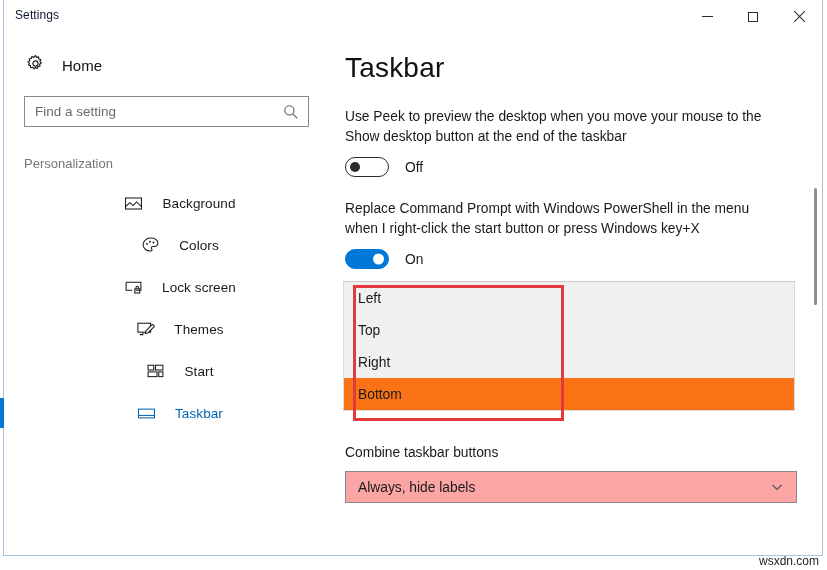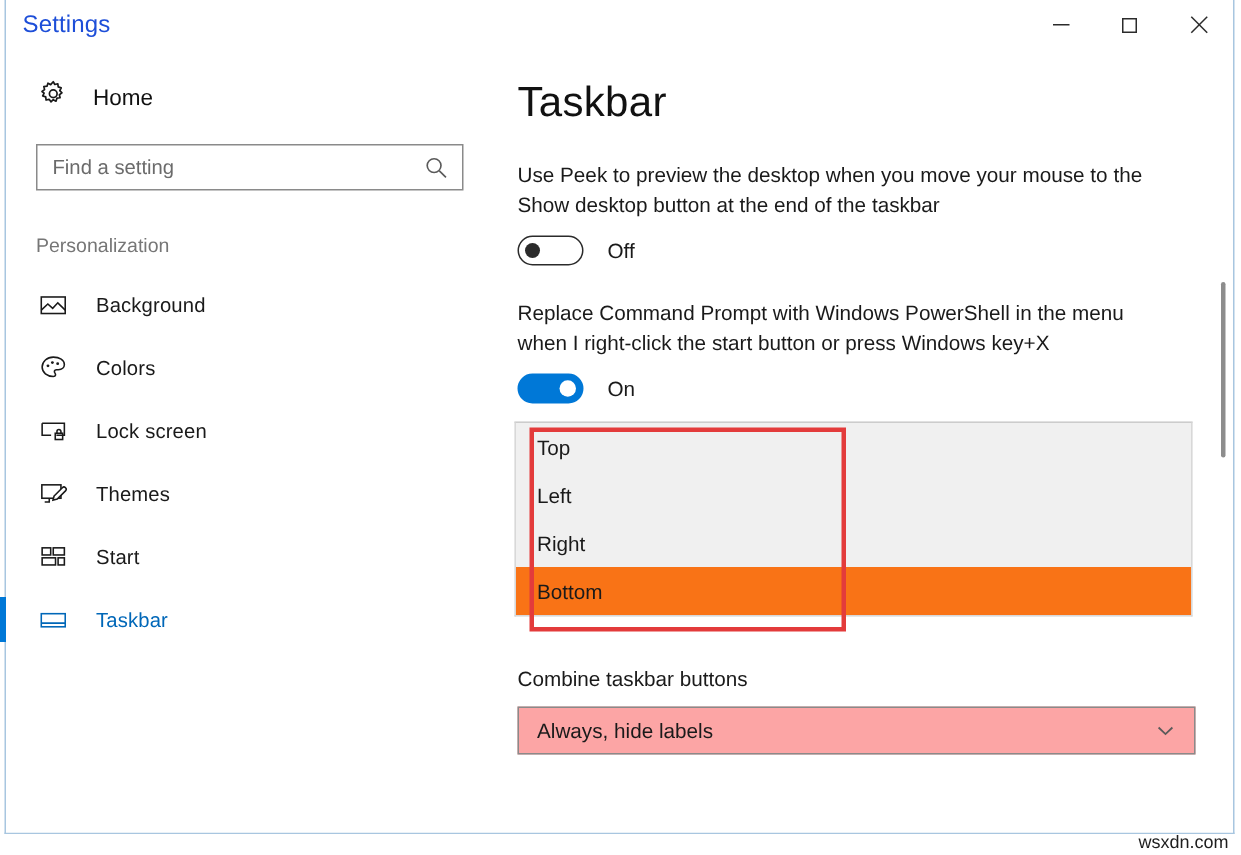--- a/index.html
+++ b/index.html
@@ -35,22 +35,22 @@
     position: relative;
     height: 33px;
     background: #ffffff;
     border-bottom: 1px solid #ffffff;
   }
 
   .title-text {
     position: absolute;
     left: 11px;
     top: 8px;
-    font-size: 16px;
-    color: #1d4ed8;
+    font-size: 12px;
+    color: #0f172a;
     letter-spacing: .1px;
   }
 
   .win-controls {
     position: absolute;
     right: 0px;
     top: 0px;
     display: flex;
     height: 33px;
   }
@@ -150,20 +150,21 @@
     margin-top: 11px;
   }
 
   .nav-item {
     position: relative;
     display: flex;
     align-items: center;
     height: 42px;
     padding-left: 20px;
     cursor: default;
+    justify-content: center;
   }
 
   .nav-item .nav-icon {
     width: 22px; height: 22px;
     display: flex; align-items: center; justify-content: center;
     flex: none;
   }
 
   .nav-item .nav-label {
     font-size: 13.5px;
@@ -492,22 +493,22 @@
         <div class="setting-desc" id="desc-ps">Replace Command Prompt with Windows PowerShell in the menu when I right-click the start button or press Windows key+X</div>
 
         <div class="toggle-row" id="toggle-ps">
           <div class="switch on">
             <span class="knob"></span>
           </div>
           <span class="toggle-label">On</span>
         </div>
 
         <div class="dropdown-panel">
+          <div class="dd-option">Left</div>
           <div class="dd-option">Top</div>
-          <div class="dd-option">Left</div>
           <div class="dd-option">Right</div>
           <div class="dd-option selected">Bottom</div>
         </div>
 
         <div class="field-label">Combine taskbar buttons</div>
 
         <div class="select-box">
           <span class="sel-value">Always, hide labels</span>
           <span class="chev">
             <svg width="14" height="14" viewBox="0 0 14 14">

